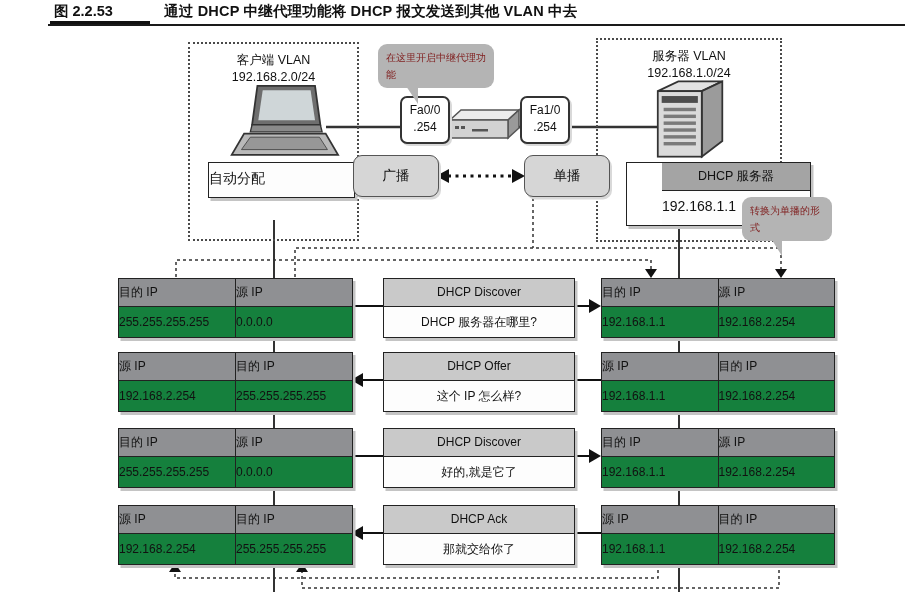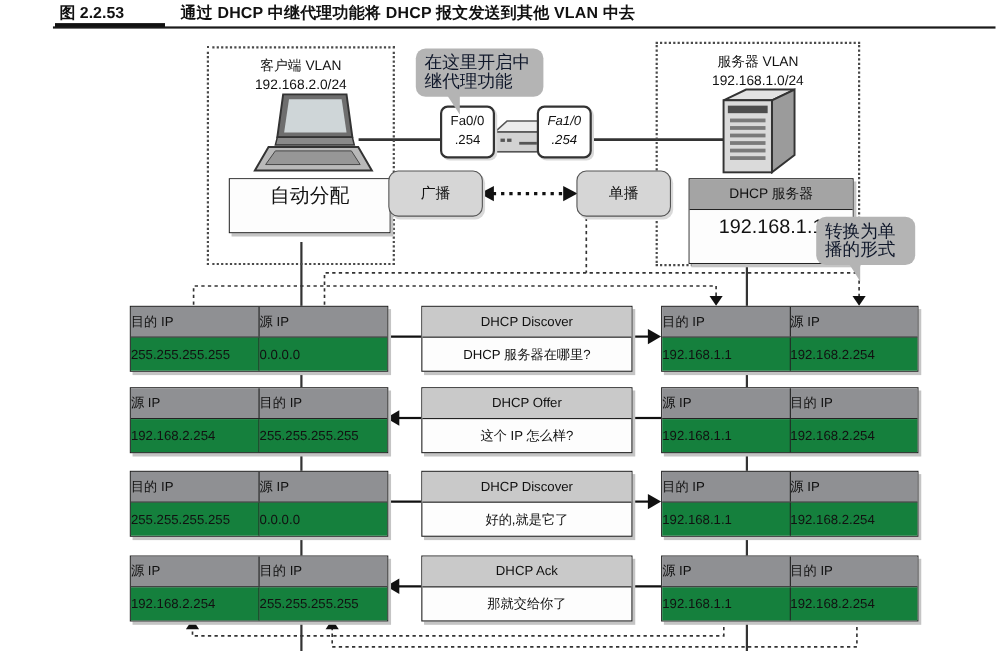--- a/index.html
+++ b/index.html
@@ -14,21 +14,21 @@
   
   #overlay{position:absolute;left:0;top:0;z-index:1;}
   .z2{z-index:2;}
   
   .vlanbox{border:2px dotted #4a4a4a;background:transparent;}
   .vlanlabel{text-align:center;font-size:12.5px;line-height:17px;}
   
   .devtable{border:1.5px solid #222;background:#fff;box-shadow:2.5px 3px 0 #c4c4c4;}
   .devtable .dh{height:27px;line-height:27px;text-align:center;background:#a4a4a4;
                 border-bottom:1.5px solid #222;font-size:12.5px;}
-  .devtable .dv{height:48px;line-height:30px;text-align:center;background:#fdfdfd;font-size:18px;}
+  .devtable .dv{height:34px;line-height:30px;background:#fdfdfd;font-size:14px;}
   
   .ptable{border:1.5px solid #222;box-shadow:2.5px 3px 0 #c4c4c4;background:#fdfdfd;}
   .prow{display:flex;}
   .prow span{flex:1;text-align:left;font-size:12px;}
   .ph{background:#8f9093;border-bottom:1.5px solid #222;}
   .ph span{height:27px;line-height:27px;}
   .ph span:first-child{border-right:1.5px solid #222;}
   .pv span{height:30px;line-height:30px;background:#15803d;}
   .pv span:first-child{border-right:1.5px solid #222;}
   
@@ -36,22 +36,22 @@
   .msg .mh{height:27px;line-height:27px;text-align:center;background:#c9c9c9;
            border-bottom:1.5px solid #222;font-size:12px;}
   .msg .mv{height:30px;line-height:30px;text-align:center;font-size:12px;}
   
   .lblbox{border:1.5px solid #555;border-radius:9px;background:#d6d6d6;
           text-align:center;font-size:13.5px;box-shadow:2px 2.5px 0 #d9d9d9;}
   
   .fabox{border:2px solid #333;border-radius:7px;background:#fff;text-align:center;
          font-size:12px;line-height:17px;padding-top:4px;box-shadow:2px 2px 0 #d9d9d9;}
   
-  .callout{background:#b4b4b4;border-radius:9px;font-size:16px;line-height:17px;
-           padding:5px 8px;color:#0f172a;}
+  .callout{background:#b4b4b4;border-radius:9px;font-size:10px;line-height:17px;
+           padding:5px 8px;color:#7f1d1d;}
   .tail{position:absolute;width:0;height:0;}
 </style>
 </head>
 <body>
 
 <div id="page">
 
   <div class="abs" id="fig-header">
     <span id="fig-number">图 2.2.53</span>
     <span id="fig-title">通过 DHCP 中继代理功能将 DHCP 报文发送到其他 VLAN 中去</span>
@@ -140,38 +140,38 @@
     <polygon points="55,13 76,3 76,64 55,80" fill="#9b9b9b" stroke="#333" stroke-width="1.8"></polygon>
     <rect x="10" y="13" width="45" height="67" fill="#dadada" stroke="#333" stroke-width="1.8"></rect>
     <rect x="14" y="18" width="37" height="7" fill="#4d4d4d"></rect>
     <rect x="16" y="30" width="33" height="3.5" fill="#7a7a7a"></rect>
     <rect x="16" y="37" width="33" height="3.5" fill="#7a7a7a"></rect>
     <rect x="16" y="44" width="33" height="3.5" fill="#7a7a7a"></rect>
     <rect x="16" y="51" width="33" height="3.5" fill="#7a7a7a"></rect>
     <rect x="16" y="58" width="33" height="3.5" fill="#7a7a7a"></rect>
     <rect x="16" y="65" width="33" height="3.5" fill="#7a7a7a"></rect>
   </svg>
-  <div class="abs devtable z2" style="left:578px;top:162px;width:148px;">
+  <div class="abs devtable z2" style="left:578px;top:162px;width:148px;padding-left:35px;">
     <div class="dh">DHCP 服务器</div>
     <div class="dv">192.168.1.1</div>
   </div>
 
   <svg class="abs z2" style="left:398px;top:106px;" width="76" height="38" viewBox="0 0 76 38">
     <polygon points="4,14 62,14 73,4 15,4" fill="#ececec" stroke="#555" stroke-width="1.5"></polygon>
     <polygon points="62,14 73,4 73,22 62,32" fill="#9a9a9a" stroke="#555" stroke-width="1.5"></polygon>
     <rect x="4" y="14" width="58" height="18" fill="#d2d2d2" stroke="#555" stroke-width="1.5"></rect>
     <rect x="9" y="20" width="4" height="3" fill="#555"></rect>
     <rect x="15" y="20" width="4" height="3" fill="#555"></rect>
     <rect x="26" y="23" width="16" height="2.5" fill="#555"></rect>
   </svg>
   <div class="abs fabox z2" style="left:352px;top:96px;width:46px;height:40px;">
     <div>Fa0/0</div>
     <div>.254</div>
   </div>
-  <div class="abs fabox z2" style="left:440px;top:96px;width:46px;height:40px;font-style:italic;">
+  <div class="abs fabox z2" style="left:472px;top:96px;width:46px;height:40px;">
     <div>Fa1/0</div>
     <div>.254</div>
   </div>
 
   <div class="abs callout z2" style="left:330px;top:44px;width:100px;">
     <span>在这里开启中继代理功能</span>
   </div>
   <div class="abs tail z2" style="left:348px;top:86px;border-left:10px solid transparent;border-right:12px solid #b4b4b4;border-bottom:18px solid transparent;"></div>
 
   <div class="abs lblbox z2" style="left:305px;top:155px;width:84px;height:40px;line-height:40px;">

